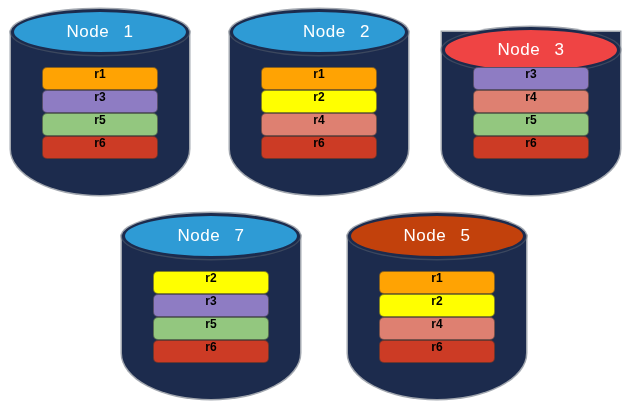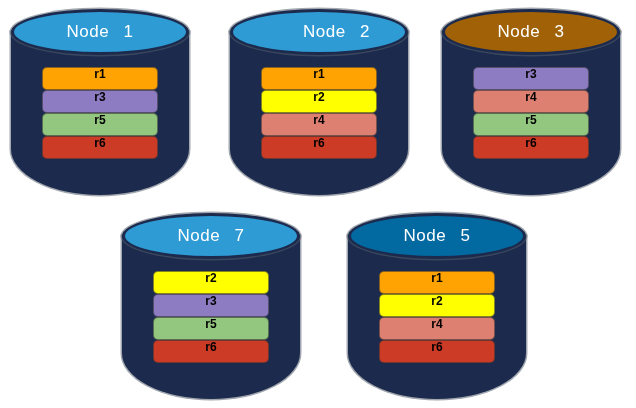--- a/index.html
+++ b/index.html
@@ -107,21 +107,21 @@
     <div class="bars">
       <div class="bar" style="background: rgb(255, 163, 3); color: rgb(0, 0, 0);">r1</div>
       <div class="bar" style="background: rgb(255, 255, 0); color: rgb(0, 0, 0);">r2</div>
       <div class="bar" style="background: rgb(222, 128, 113); color: rgb(0, 0, 0);">r4</div>
       <div class="bar" style="background: rgb(204, 59, 37); color: rgb(0, 0, 0);">r6</div>
     </div>
   </div>
 
   <div class="node n3">
     <div class="cyl-body" style="background: rgb(28, 43, 77);"></div>
-    <div class="cyl-top" style="background: #a16207; border-color: rgb(28, 43, 77);">
+    <div class="cyl-top" style="background: #ef4444; border-color: rgb(28, 43, 77); margin-top: 18px;">
       <span class="node-label" style="color: rgb(255, 255, 255);">Node 3</span>
     </div>
     <div class="bars">
       <div class="bar" style="background: rgb(142, 124, 195); color: rgb(0, 0, 0);">r3</div>
       <div class="bar" style="background: rgb(222, 128, 113); color: rgb(0, 0, 0);">r4</div>
       <div class="bar" style="background: rgb(147, 199, 127); color: rgb(0, 0, 0);">r5</div>
       <div class="bar" style="background: rgb(204, 59, 37); color: rgb(0, 0, 0);">r6</div>
     </div>
   </div>
 
@@ -133,21 +133,21 @@
     <div class="bars">
       <div class="bar" style="background: rgb(255, 255, 0); color: rgb(0, 0, 0);">r2</div>
       <div class="bar" style="background: rgb(142, 124, 195); color: rgb(0, 0, 0);">r3</div>
       <div class="bar" style="background: rgb(147, 199, 127); color: rgb(0, 0, 0);">r5</div>
       <div class="bar" style="background: rgb(204, 59, 37); color: rgb(0, 0, 0);">r6</div>
     </div>
   </div>
 
   <div class="node n5">
     <div class="cyl-body" style="background: rgb(28, 43, 77);"></div>
-    <div class="cyl-top" style="background: #0369a1; border-color: rgb(28, 43, 77); text-align: center;">
+    <div class="cyl-top" style="background: #c2410c; border-color: rgb(28, 43, 77); text-align: center;">
       <span class="node-label" style="color: rgb(255, 255, 255);">Node 5</span>
     </div>
     <div class="bars">
       <div class="bar" style="background: rgb(255, 163, 3); color: rgb(0, 0, 0);">r1</div>
       <div class="bar" style="background: rgb(255, 255, 0); color: rgb(0, 0, 0);">r2</div>
       <div class="bar" style="background: rgb(222, 128, 113); color: rgb(0, 0, 0);">r4</div>
       <div class="bar" style="background: rgb(204, 59, 37); color: rgb(0, 0, 0);">r6</div>
     </div>
   </div>
 

